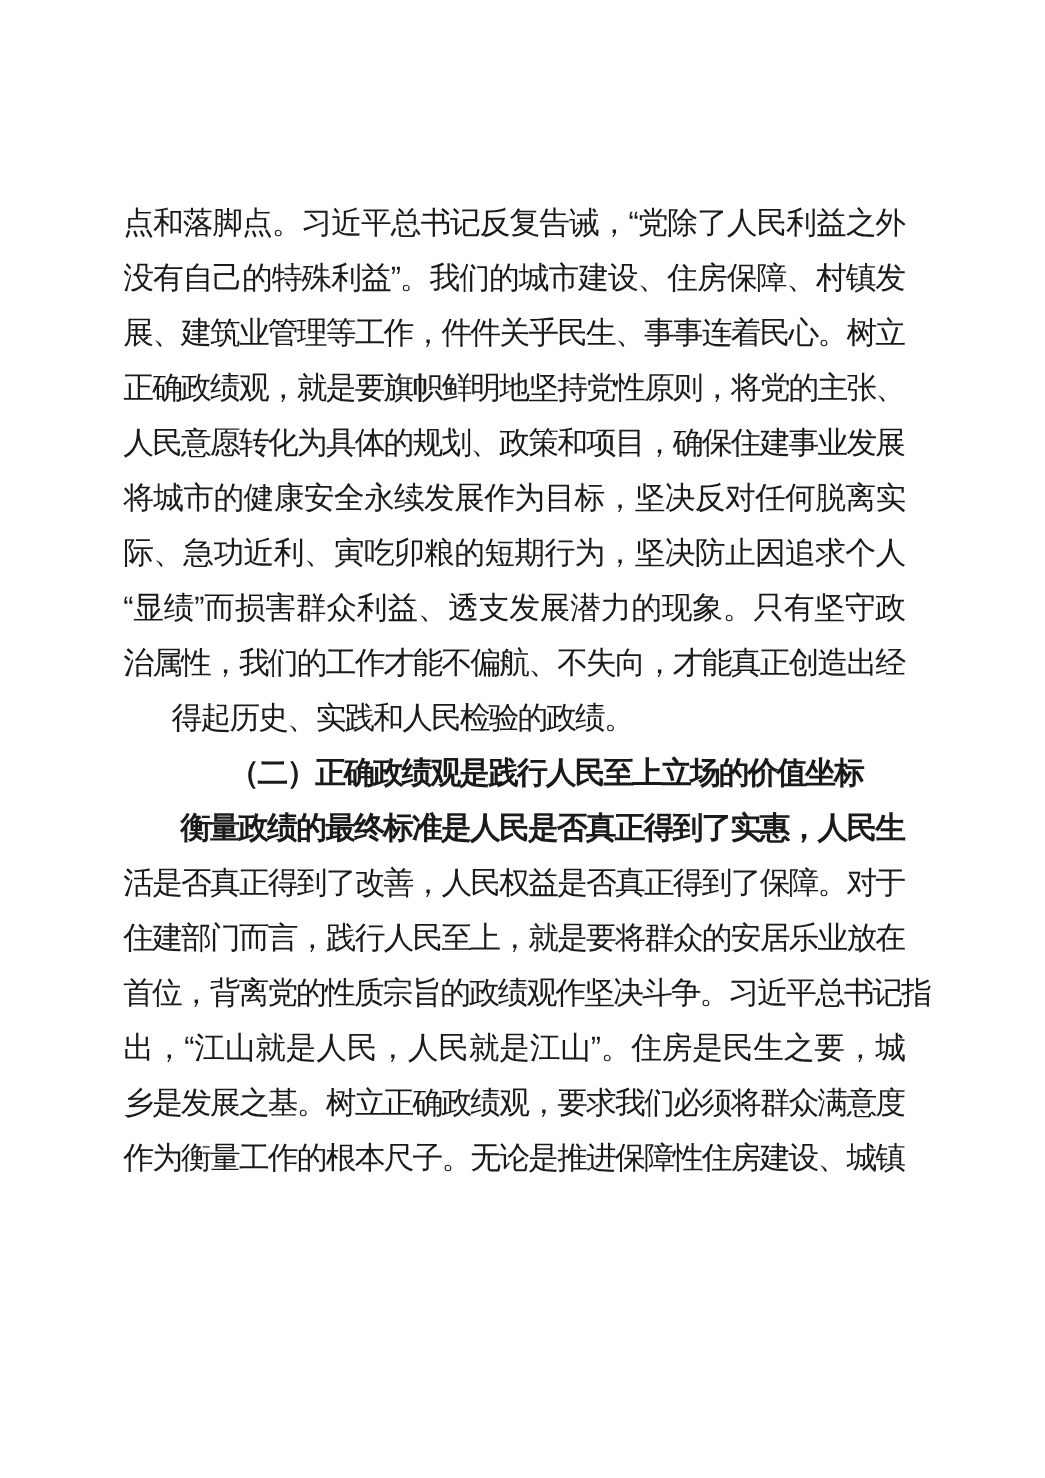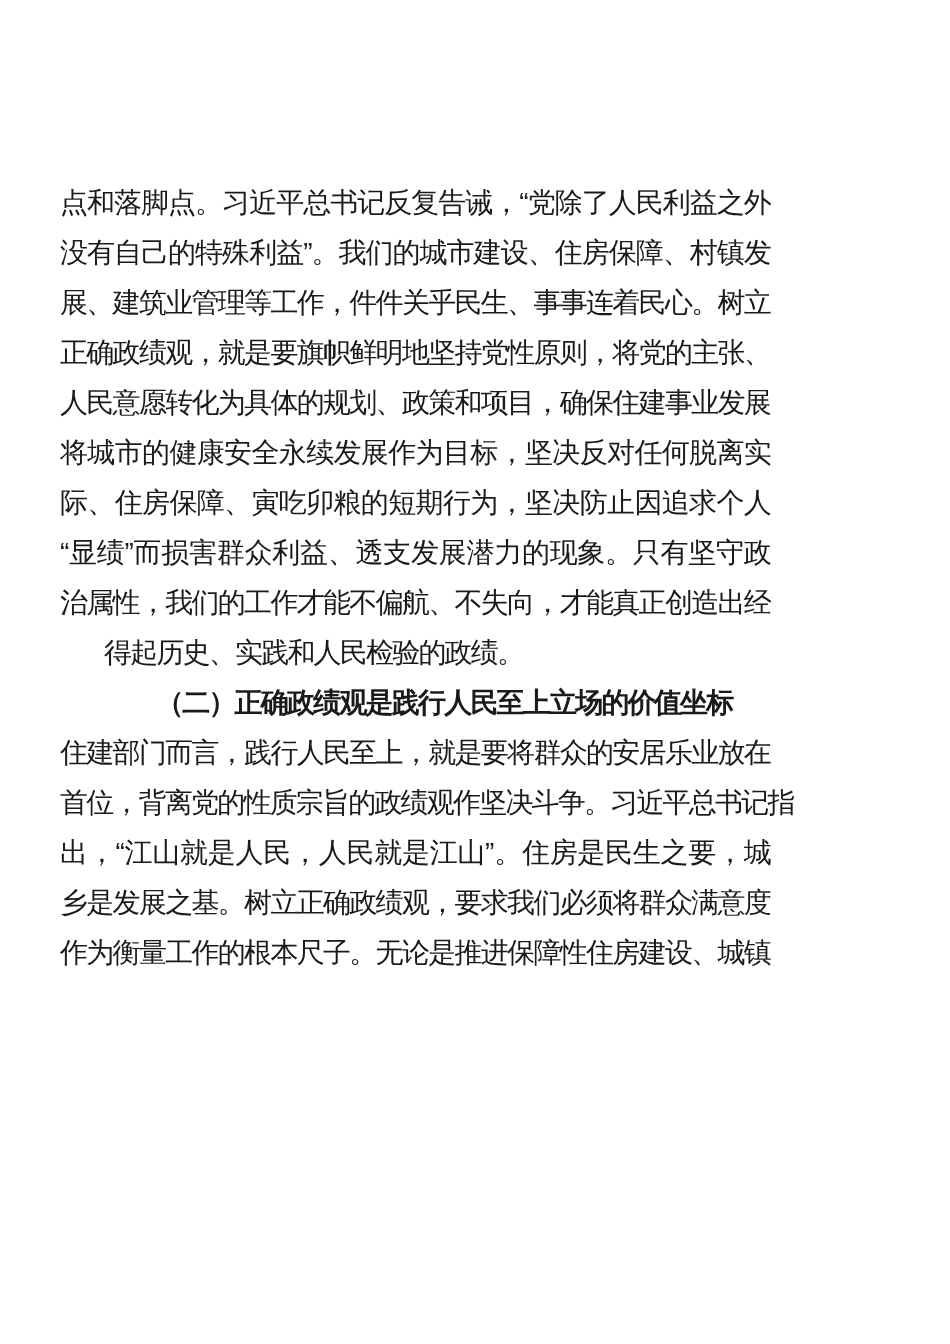--- a/index.html
+++ b/index.html
@@ -11,21 +11,21 @@
     width: 950px;
     height: 1344px;
     overflow: hidden;
   }
   .page {
     position: relative;
     width: 950px;
     height: 1344px;
     background: #ffffff;
     box-sizing: border-box;
-    padding: 178px 116px 0 60px;
+    padding: 178px 116px 0 112px;
   }
   .doc {
     width: 710px;
     color: #1a1a1a;
     font-family: "Liberation Sans", "DejaVu Sans", sans-serif;
     font-size: 28px;
     line-height: 50px;
     letter-spacing: -1.8px;
   }
   .line {
@@ -49,24 +49,26 @@
 <body>
 
 <div class="page" style="background: rgb(255, 255, 255);">
   <div class="doc" style="color: rgb(26, 26, 26);">
     <div class="line">点和落脚点。习近平总书记反复告诫，“党除了人民利益之外</div>
     <div class="line">没有自己的特殊利益”。我们的城市建设、住房保障、村镇发</div>
     <div class="line">展、建筑业管理等工作，件件关乎民生、事事连着民心。树立</div>
     <div class="line">正确政绩观，就是要旗帜鲜明地坚持党性原则，将党的主张、</div>
     <div class="line">人民意愿转化为具体的规划、政策和项目，确保住建事业发展</div>
     <div class="line">将城市的健康安全永续发展作为目标，坚决反对任何脱离实</div>
-    <div class="line">际、住房保障、寅吃卯粮的短期行为，坚决防止因追求个人</div>
+    <div class="line">际、急功近利、寅吃卯粮的短期行为，坚决防止因追求个人</div>
     <div class="line">“显绩”而损害群众利益、透支发展潜力的现象。只有坚守政</div>
     <div class="line">治属性，我们的工作才能不偏航、不失向，才能真正创造出经</div>
     <div class="line short">得起历史、实践和人民检验的政绩。</div>
     <div class="line short indent">（二）正确政绩观是践行人民至上立场的价值坐标</div>
+    <div class="line indent">衡量政绩的最终标准是人民是否真正得到了实惠，人民生</div>
+    <div class="line">活是否真正得到了改善，人民权益是否真正得到了保障。对于</div>
     <div class="line">住建部门而言，践行人民至上，就是要将群众的安居乐业放在</div>
     <div class="line">首位，背离党的性质宗旨的政绩观作坚决斗争。习近平总书记指</div>
     <div class="line">出，“江山就是人民，人民就是江山”。住房是民生之要，城</div>
     <div class="line">乡是发展之基。树立正确政绩观，要求我们必须将群众满意度</div>
     <div class="line">作为衡量工作的根本尺子。无论是推进保障性住房建设、城镇</div>
   </div>
 </div>
 
 </body></html>

